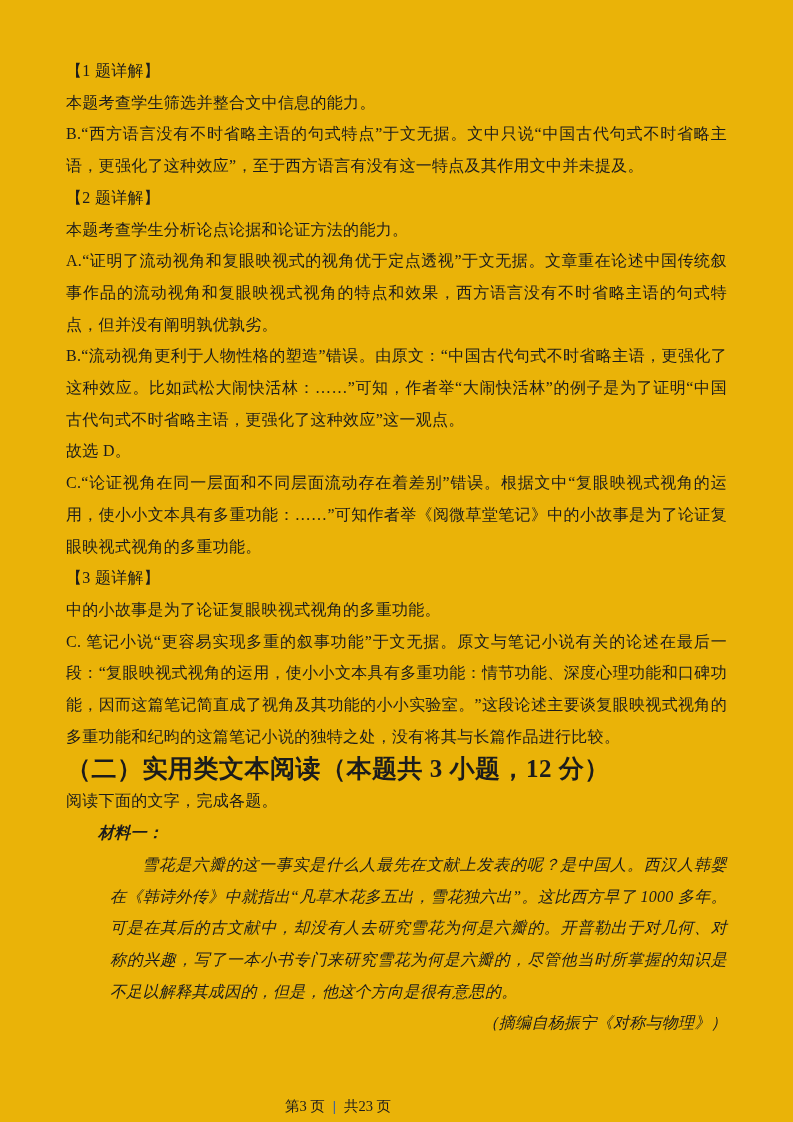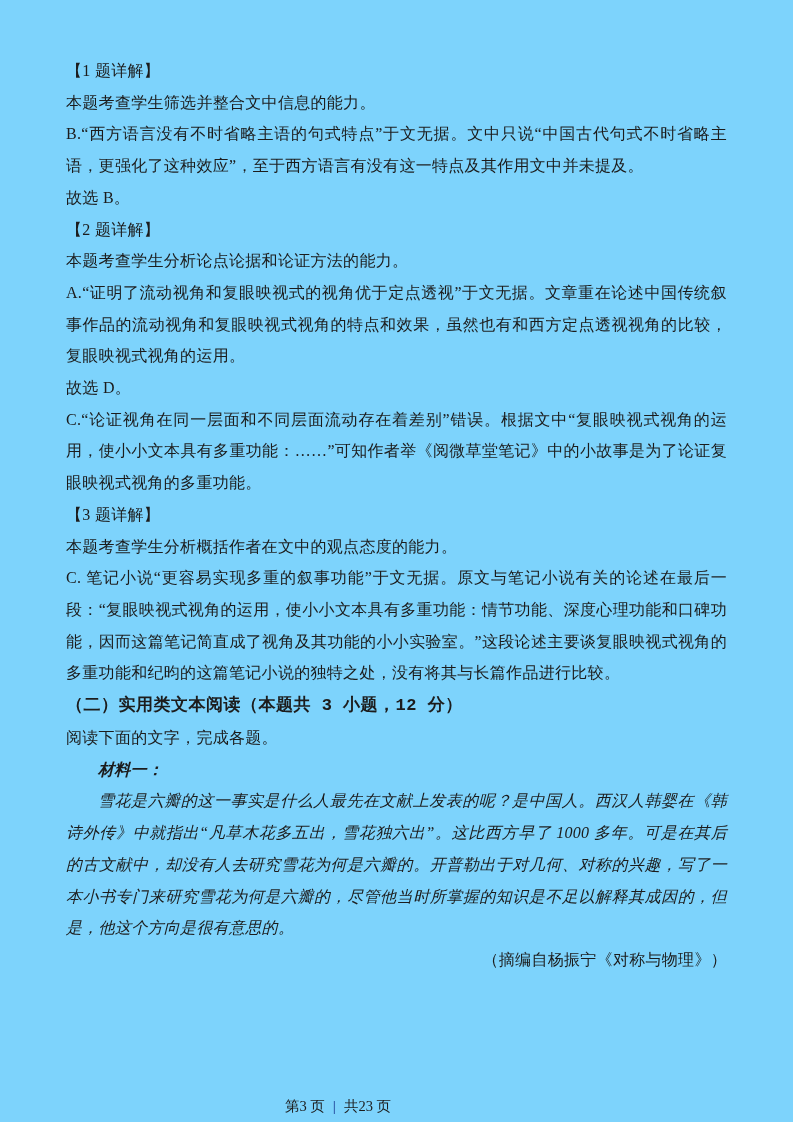--- a/index.html
+++ b/index.html
@@ -27,38 +27,40 @@
     font-size: 16px;
     line-height: 31.7px;
     text-align: justify;
     text-align-last: left;
     letter-spacing: 0.3px;
   }
   p.detail-header {
     text-align: left;
   }
   p.section-heading {
-    font-family: Liberation Mono, monospace;
+    font-family: Liberation Serif, serif;
     font-weight: bold;
-    font-size: 17px;
+    font-size: 25px;
     line-height: 33px;
     letter-spacing: 0.5px;
     text-align: left;
   }
   p.material-label {
     font-weight: bold;
     font-style: italic;
     text-indent: 2em;
     text-align: right;
   }
   p.material-body {
     font-style: italic;
     text-indent: 2em;
+    margin-left: 44px;
   }
   p.citation {
+    font-style: italic;
     text-align: center;
     text-align-last: right;
   }
   .footer {
     position: absolute;
     bottom: 6px;
     left: 0;
     width: 676px;
     text-align: center;
     font-size: 14.5px;
@@ -66,33 +68,33 @@
   }
   .footer .sep {
     display: inline-block;
     margin: 0 8px;
     font-weight: bold;
   }
 </style>
 </head>
 <body>
 
-<div class="page" style="color: rgb(28, 28, 28); background: #7dd3fc;">
+<div class="page" style="color: rgb(28, 28, 28); background: #eab308;">
   <div class="content" id="content">
       <p class="detail-header">【1 题详解】</p>
       <p class="body">本题考查学生筛选并整合文中信息的能力。</p>
       <p class="body">B.“西方语言没有不时省略主语的句式特点”于文无据。文中只说“中国古代句式不时省略主语，更强化了这种效应”，至于西方语言有没有这一特点及其作用文中并未提及。</p>
-      <p class="body">故选 B。</p>
       <p class="detail-header">【2 题详解】</p>
       <p class="body">本题考查学生分析论点论据和论证方法的能力。</p>
-      <p class="body">A.“证明了流动视角和复眼映视式的视角优于定点透视”于文无据。文章重在论述中国传统叙事作品的流动视角和复眼映视式视角的特点和效果，虽然也有和西方定点透视视角的比较，复眼映视式视角的运用。</p>
+      <p class="body">A.“证明了流动视角和复眼映视式的视角优于定点透视”于文无据。文章重在论述中国传统叙事作品的流动视角和复眼映视式视角的特点和效果，西方语言没有不时省略主语的句式特点，但并没有阐明孰优孰劣。</p>
+      <p class="body">B.“流动视角更利于人物性格的塑造”错误。由原文：“中国古代句式不时省略主语，更强化了这种效应。比如武松大闹快活林：……”可知，作者举“大闹快活林”的例子是为了证明“中国古代句式不时省略主语，更强化了这种效应”这一观点。</p>
       <p class="body">故选 D。</p>
       <p class="body">C.“论证视角在同一层面和不同层面流动存在着差别”错误。根据文中“复眼映视式视角的运用，使小小文本具有多重功能：……”可知作者举《阅微草堂笔记》中的小故事是为了论证复眼映视式视角的多重功能。</p>
       <p class="detail-header">【3 题详解】</p>
-      <p class="body">本题考查学生分析概括作者在文中的观点态度的能力。</p>
+      <p class="body">中的小故事是为了论证复眼映视式视角的多重功能。</p>
       <p class="body">C. 笔记小说“更容易实现多重的叙事功能”于文无据。原文与笔记小说有关的论述在最后一段：“复眼映视式视角的运用，使小小文本具有多重功能：情节功能、深度心理功能和口碑功能，因而这篇笔记简直成了视角及其功能的小小实验室。”这段论述主要谈复眼映视式视角的多重功能和纪昀的这篇笔记小说的独特之处，没有将其与长篇作品进行比较。</p>
       <p class="section-heading">（二）实用类文本阅读（本题共 3 小题，12 分）</p>
       <p class="body">阅读下面的文字，完成各题。</p>
       <p class="material-label">材料一：</p>
       <p class="material-body">雪花是六瓣的这一事实是什么人最先在文献上发表的呢？是中国人。西汉人韩婴在《韩诗外传》中就指出“凡草木花多五出，雪花独六出”。这比西方早了 1000 多年。可是在其后的古文献中，却没有人去研究雪花为何是六瓣的。开普勒出于对几何、对称的兴趣，写了一本小书专门来研究雪花为何是六瓣的，尽管他当时所掌握的知识是不足以解释其成因的，但是，他这个方向是很有意思的。</p>
       <p class="citation">（摘编自杨振宁《对称与物理》）</p>
     </div>
   <div class="footer">
     <span>第3 页</span><span class="sep" style="color: rgb(46, 90, 168);">|</span><span>共23 页</span>
   </div>

